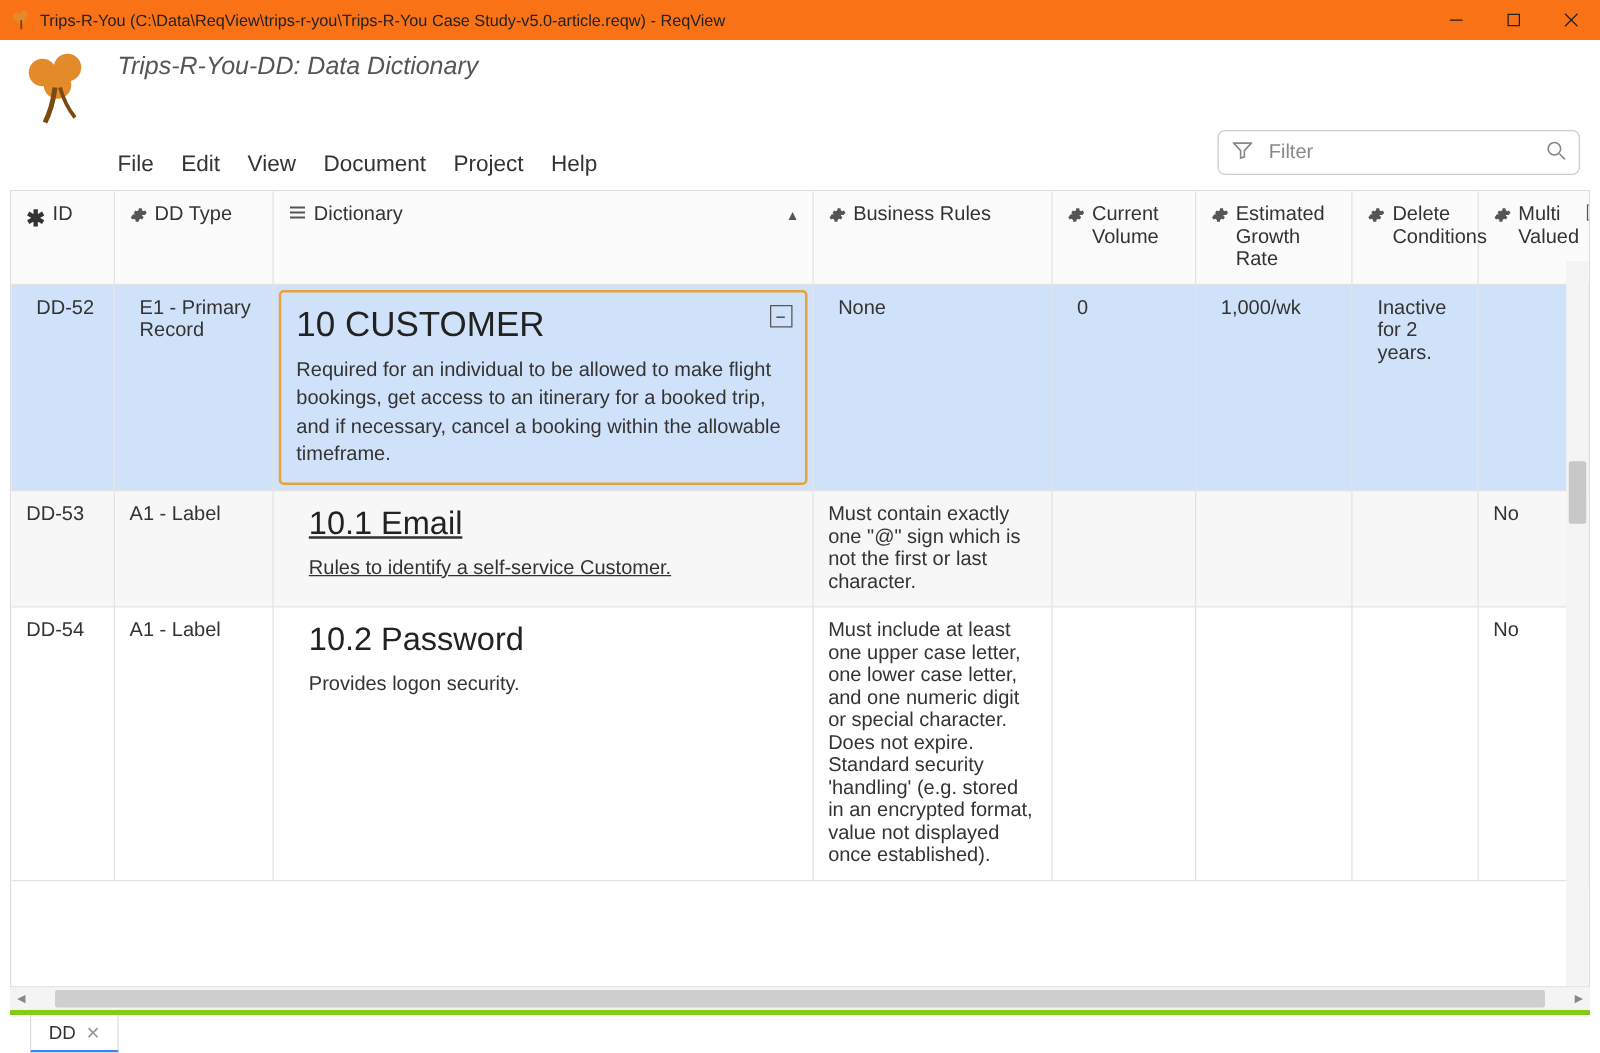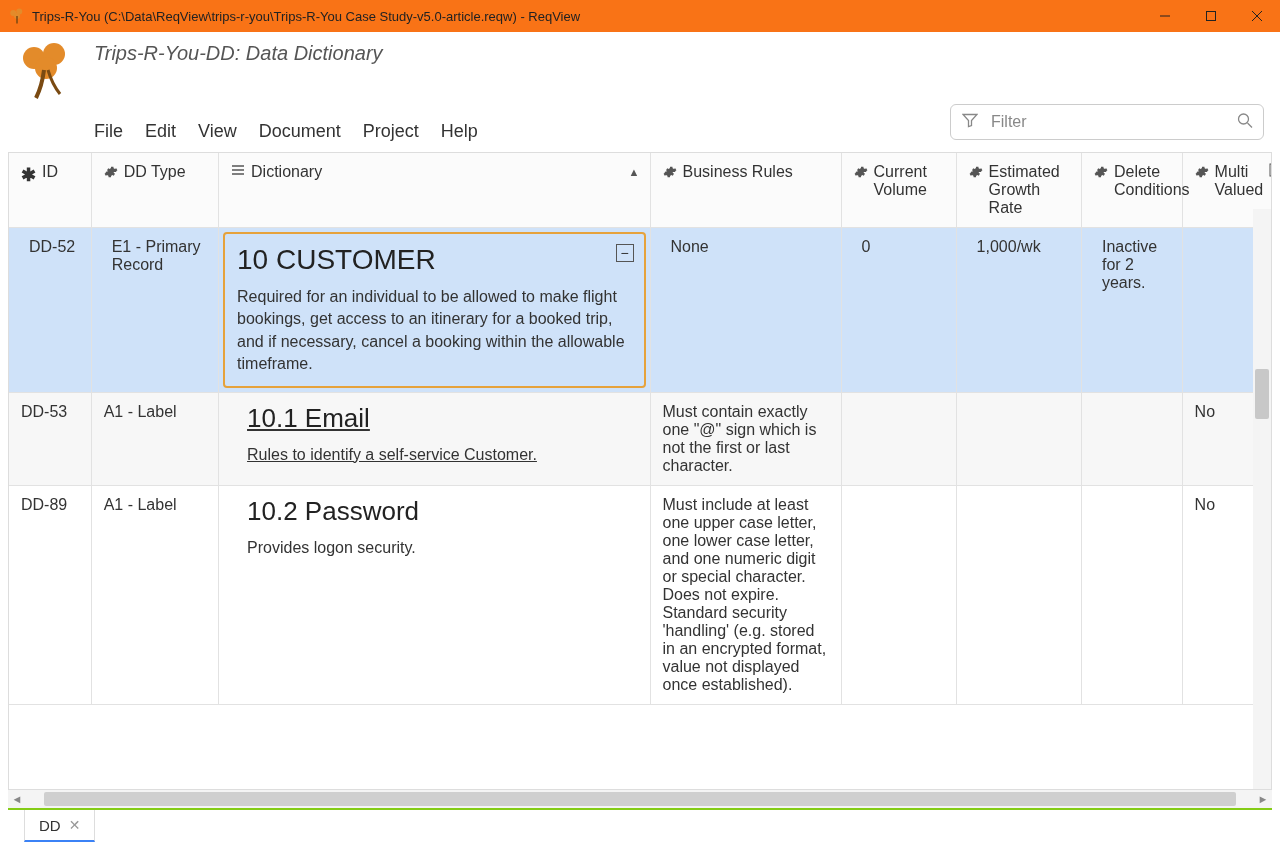--- a/index.html
+++ b/index.html
@@ -61,21 +61,21 @@
     gap: 22px;
     margin-top: 10px;
     font-size: 18px;
     color: #333;
   }
   .menubar .menu-item { cursor: pointer; margin-top: 46px; }
   .filter-wrap {
     margin-left: auto;
     margin-right: 0;
     position: relative;
-    width: 314px;
+    width: 290px;
     align-self: flex-end;
     margin-bottom: 2px;
   }
   .filter-input {
     width: 100%;
     height: 36px;
     border: 1px solid #ccc;
     border-radius: 6px;
     padding: 0 38px 0 40px;
     font-size: 16px;
@@ -174,21 +174,21 @@
   .hscroll {
     height:18px; background:#f4f4f4; margin:0 8px; position:relative;
     display:flex; align-items:center;
   }
   .hscroll .track { flex:1; height:14px; background:#cfcfcf; margin:0 18px; border-radius:2px;}
   .hscroll .arrow { width:18px; text-align:center; color:#888; font-size:11px;}
 
   
   .tabs-bottom {
     height: 34px;
-    border-top:2px solid #84cc16;
+    border-top:4px solid #84cc16;
     display:flex;
     align-items:stretch;
     padding-left:16px;
     margin:0 8px;
   }
   .doc-tab {
     display:flex; align-items:center; gap:8px;
     padding:0 14px;
     border:1px solid #ddd;
     border-top:none;
@@ -394,21 +394,21 @@
           <div class="desc-heading h2">10.1 Email</div>
           <div class="desc-body">Rules to identify a self-service Customer.</div>
         </td>
         <td>Must contain exactly one "@" sign which is not the first or last character.</td>
         <td></td>
         <td></td>
         <td></td>
         <td>No</td>
       </tr>
       <tr>
-        <td>DD-89</td>
+        <td>DD-54</td>
         <td>A1 - Label</td>
         <td style="padding-left:28px;">
           <div class="desc-heading h2">10.2 Password</div>
           <div class="desc-body">Provides logon security.</div>
         </td>
         <td>Must include at least one upper case letter, one lower case letter, and one numeric digit or special character. Does not expire. Standard security 'handling' (e.g. stored in an encrypted format, value not displayed once established).</td>
         <td></td>
         <td></td>
         <td></td>
         <td>No</td>

